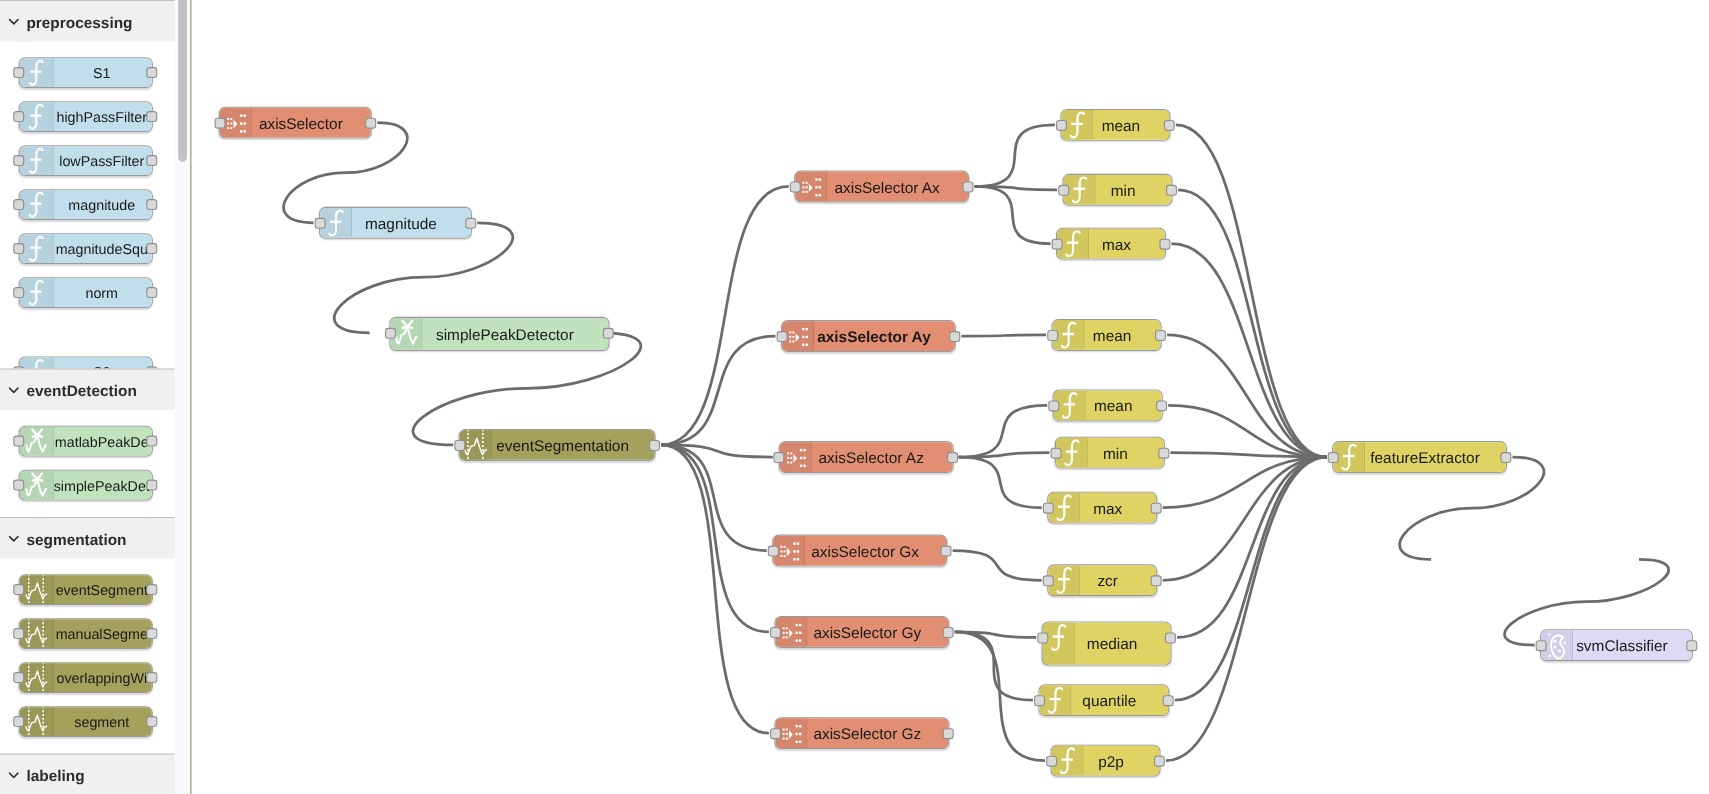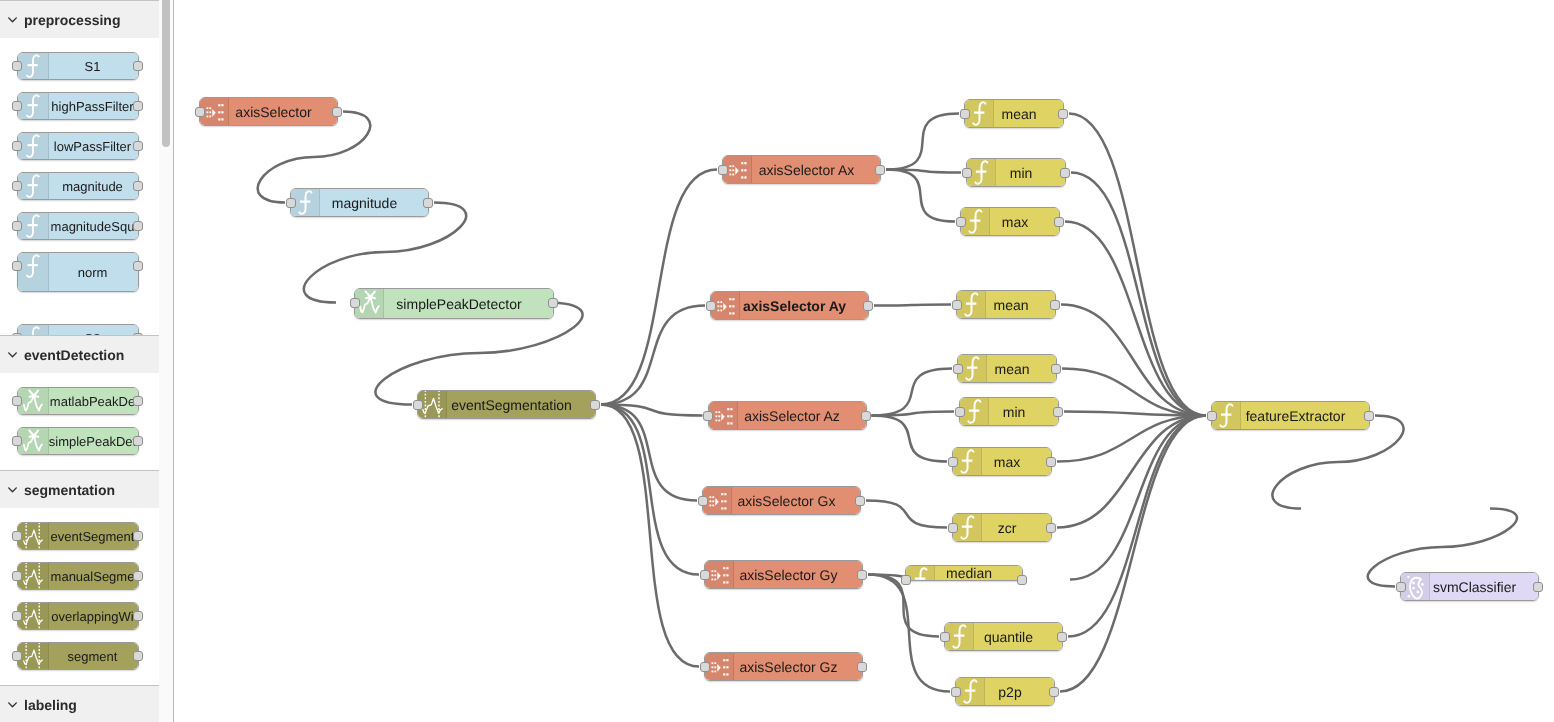--- a/index.html
+++ b/index.html
@@ -120,21 +120,21 @@
                 <path fill="none" stroke="#fff" stroke-width="2.4" stroke-linecap="butt" d="M8.8 14.0 L20.4 14.0"></path>
               </svg>
             </div>
             <div class="lbl" style="left: 30px; right: 0px; font-size: 13px;">
               <span style="white-space: nowrap;">magnitudeSqu</span>
             </div>
           </div>
           <div class="port in" style="top: 8px;"></div>
           <div class="port out" style="top: 8px;"></div>
         </div>
-        <div class="nd" style="left: 16.5px; top: 214px; width: 122px; height: 40px;">
+        <div class="nd" style="left: 16.5px; top: 214px; width: 122px; height: 28px;">
           <div class="body" style="background: rgb(192, 222, 235);">
             <div class="iconpane" style="width: 30px; background: rgb(181, 210, 222);">
               <svg width="26" height="26" viewBox="0 0 30 30" preserveAspectRatio="xMidYMid meet" style="position: absolute; left: 2px; top: 0px;">
                 <path fill="none" stroke="#fff" stroke-width="2.2" stroke-linecap="round" stroke-linejoin="round" d="M21.6 4.0 C20.5 2.2 17.6 2.1 16.2 4.0 C15.4 5.1 15.0 6.9 15.0 8.7 L15.0 22.0 C15.0 25.4 13.0 27.6 10.9 27.6 C9.6 27.6 8.7 27.0 8.2 26.0"></path>
                 <path fill="none" stroke="#fff" stroke-width="2.4" stroke-linecap="butt" d="M8.8 14.0 L20.4 14.0"></path>
               </svg>
             </div>
             <div class="lbl" style="left: 30px; right: 0px; font-size: 13px;">
               <span style="white-space: nowrap;">norm</span>
             </div>
@@ -615,21 +615,21 @@
             <svg width="27" height="27" viewBox="0 0 30 30" preserveAspectRatio="xMidYMid meet" style="position: absolute; left: 1px; top: 0px;">
               <path fill="none" stroke="#fff" stroke-width="2.2" stroke-linecap="round" stroke-linejoin="round" d="M21.6 4.0 C20.5 2.2 17.6 2.1 16.2 4.0 C15.4 5.1 15.0 6.9 15.0 8.7 L15.0 22.0 C15.0 25.4 13.0 27.6 10.9 27.6 C9.6 27.6 8.7 27.0 8.2 26.0"></path>
               <path fill="none" stroke="#fff" stroke-width="2.4" stroke-linecap="butt" d="M8.8 14.0 L20.4 14.0"></path>
             </svg>
           </div>
           <div class="lbl" style="left: 0px; right: 0px; padding-left: 10px;">zcr</div>
         </div>
         <div class="port in" style="top: 8.5px;"></div>
         <div class="port out" style="top: 8.5px;"></div>
       </div>
-      <div class="nd" style="left: 731px; top: 565px; width: 118px; height: 16px;">
+      <div class="nd" style="left: 773px; top: 565px; width: 118px; height: 40px;">
         <div class="body" style="background: rgb(222, 211, 99);">
           <div class="iconpane" style="width: 28px; background: rgb(210, 199, 94);">
             <svg width="27" height="27" viewBox="0 0 30 30" preserveAspectRatio="xMidYMid meet" style="position: absolute; left: 1px; top: 0px;">
               <path fill="none" stroke="#fff" stroke-width="2.2" stroke-linecap="round" stroke-linejoin="round" d="M21.6 4.0 C20.5 2.2 17.6 2.1 16.2 4.0 C15.4 5.1 15.0 6.9 15.0 8.7 L15.0 22.0 C15.0 25.4 13.0 27.6 10.9 27.6 C9.6 27.6 8.7 27.0 8.2 26.0"></path>
               <path fill="none" stroke="#fff" stroke-width="2.4" stroke-linecap="butt" d="M8.8 14.0 L20.4 14.0"></path>
             </svg>
           </div>
           <div class="lbl" style="left: 0px; right: 0px; padding-left: 10px;">median</div>
         </div>
         <div class="port in" style="top: 8.5px;"></div>

